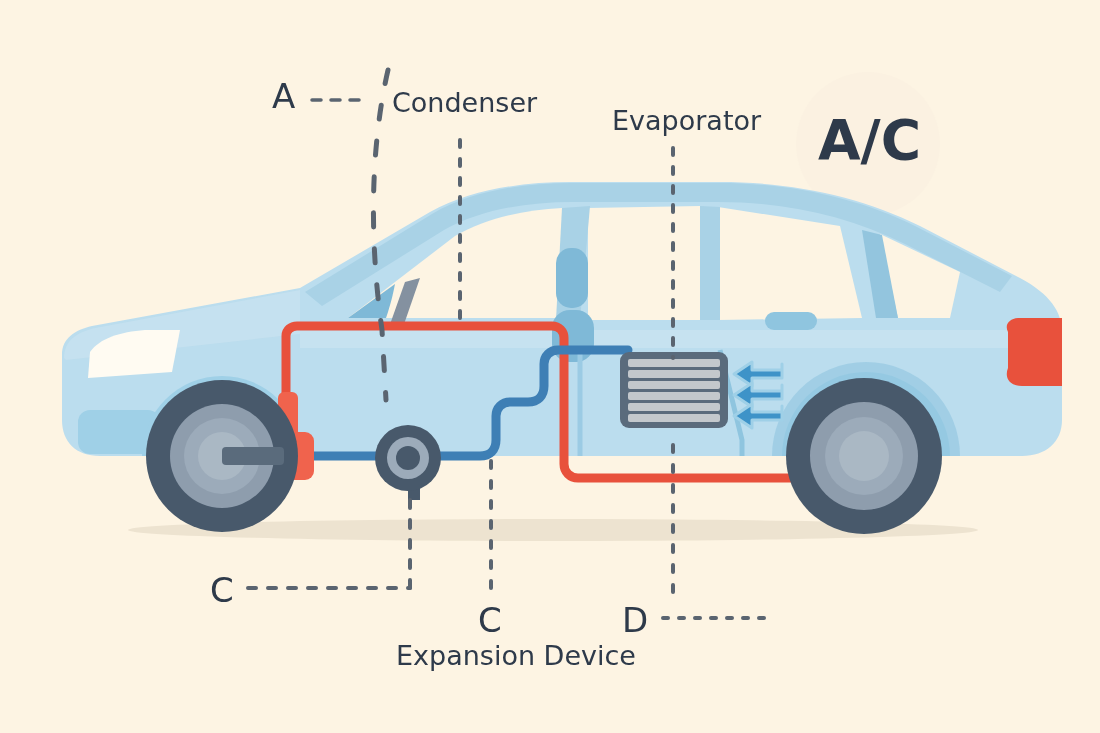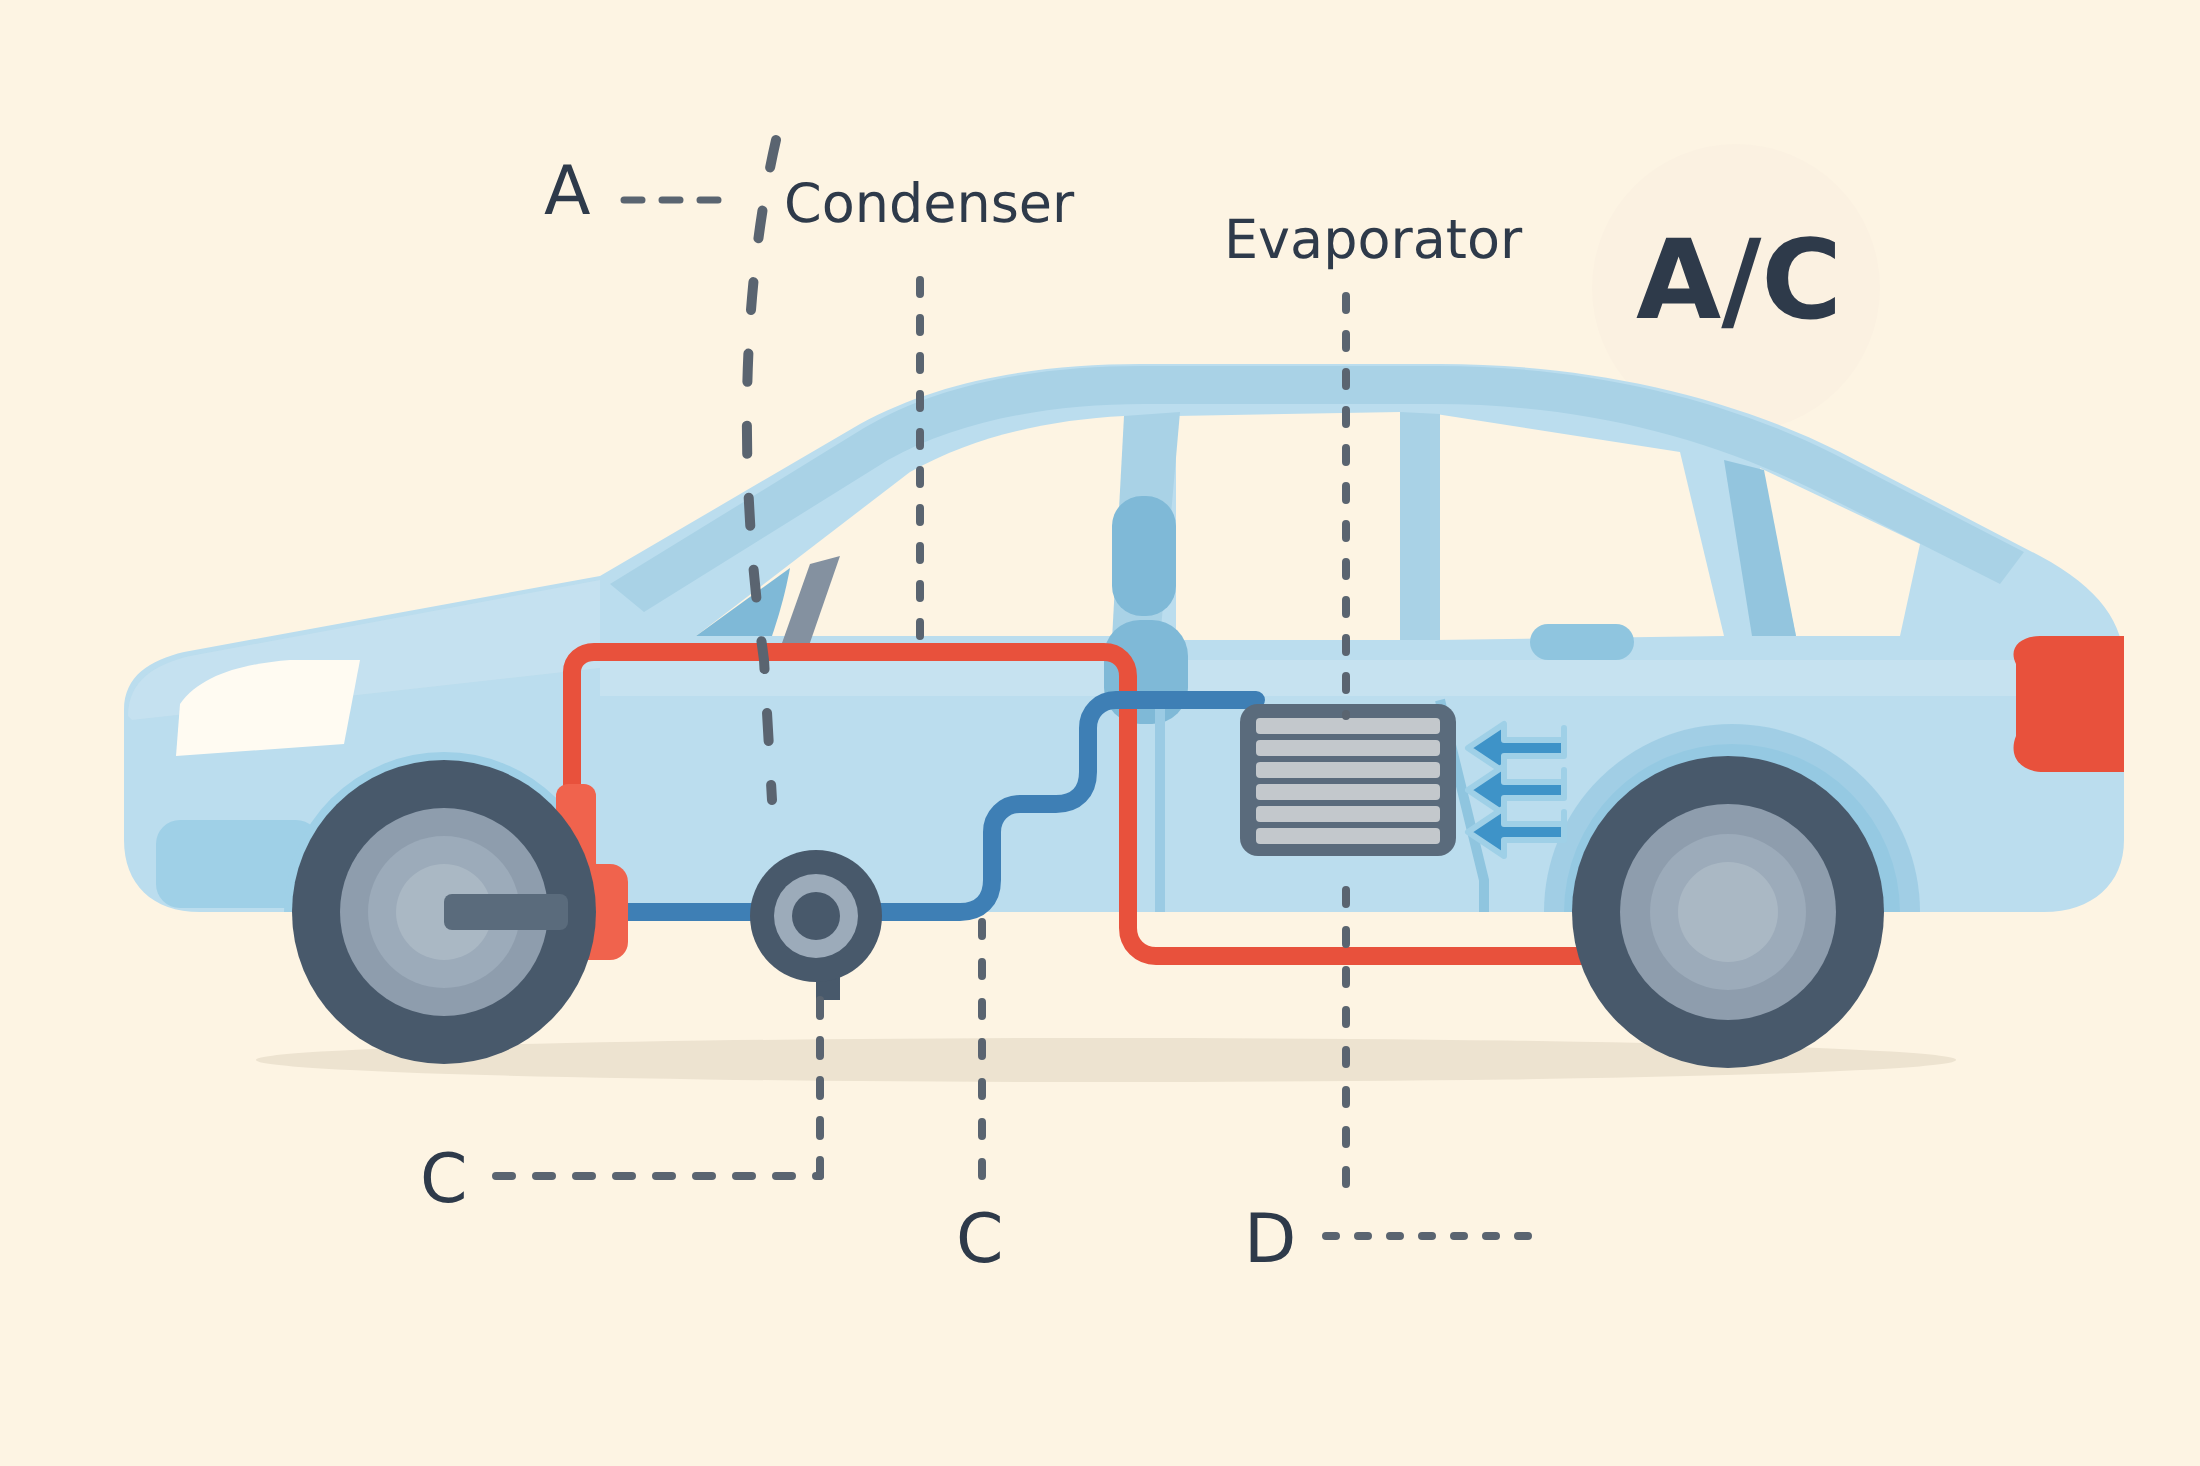--- a/index.html
+++ b/index.html
@@ -218,14 +218,15 @@
   <div class="lbl partname" style="left:392px; top:87px;">Condenser</div>
 
   <div class="lbl badge-text" style="left:818px; top:108px;text-align:right;">A/C</div>
 
   <div class="lbl marker" style="left:210px; top:570px;">C</div>
 
   <div class="lbl marker" style="left:478px; top:600px;">C</div>
 
   <div class="lbl marker" style="left:622px; top:600px;">D</div>
 
+  <div class="lbl partname" style="left:396px; top:640px;">Expansion Device</div>
 
 </div>
 
 </body></html>

